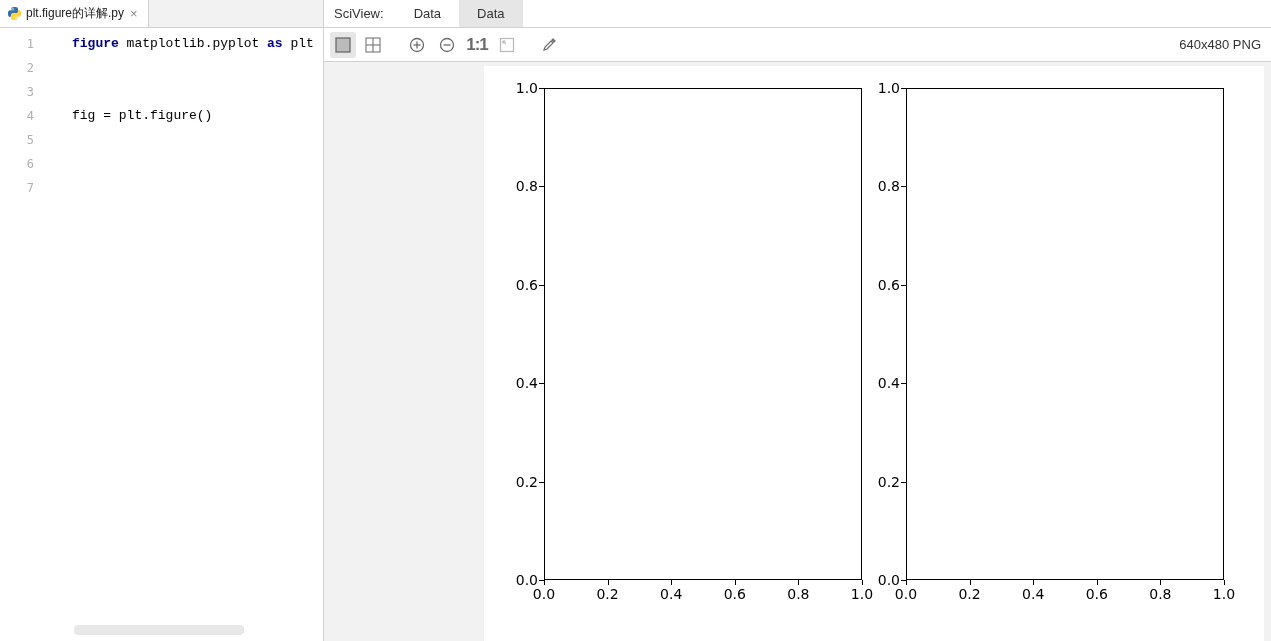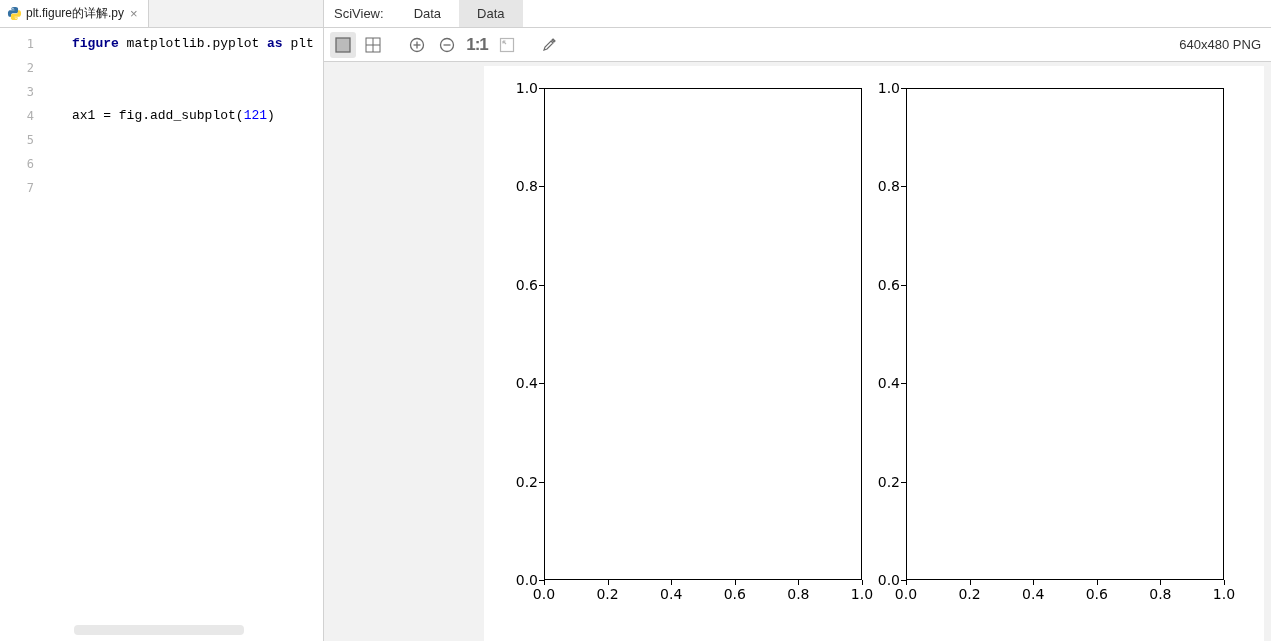--- a/index.html
+++ b/index.html
@@ -73,21 +73,21 @@
         <div class="gutter-line">3</div>
         <div class="gutter-line">4</div>
         <div class="gutter-line">5</div>
         <div class="gutter-line">6</div>
         <div class="gutter-line">7</div>
       </div>
       <div class="code-area">
         <div class="code-line"><span class="kw">figure</span><span> matplotlib.pyplot </span><span class="kw">as</span><span> plt</span></div>
         <div class="code-line"></div>
         <div class="code-line"></div>
-        <div class="code-line"><span>ax1 = fig.add_subplot(</span><span class="num">121</span><span>)</span></div>
+        <div class="code-line"><span>fig = plt.figure()</span></div>
       </div>
       <div class="hscroll"></div>
     </div>
   </div>
 
   <div class="sciview-panel">
     <div class="sciview-header">
       <div class="sciview-title">SciView:</div>
       <div class="sciview-tab">Data</div>
       <div class="sciview-tab active">Data</div>

